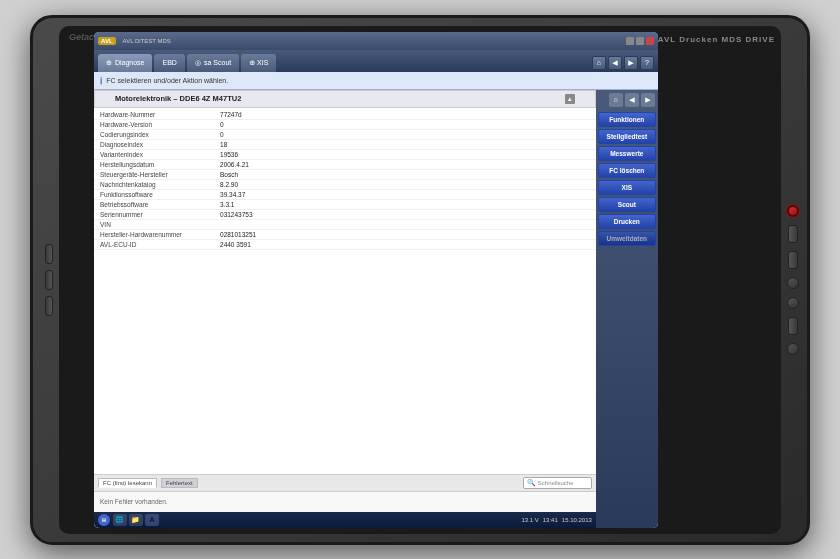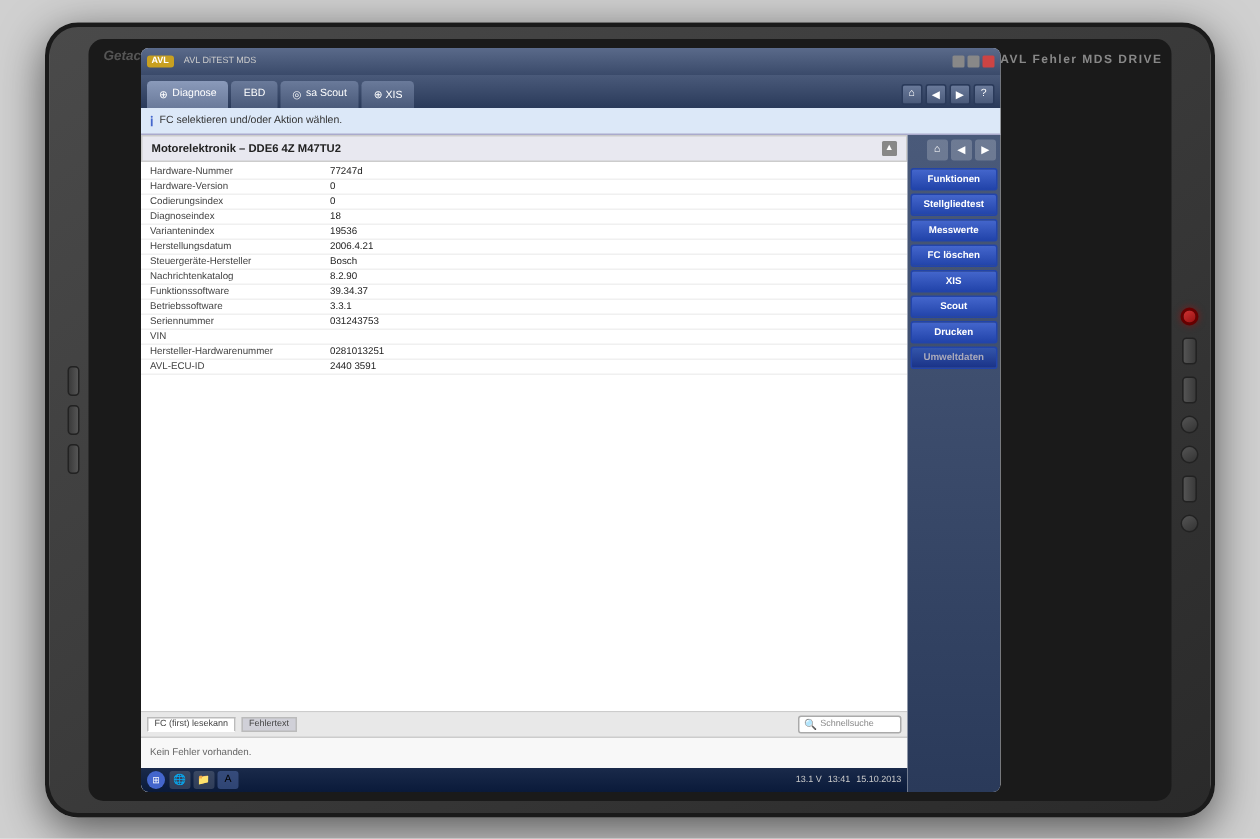--- a/index.html
+++ b/index.html
@@ -186,21 +186,21 @@
       flex: 1;
       background: white;
       overflow: hidden;
       display: flex;
       flex-direction: column;
     }
 
     .data-header {
       background: #e8e8f0;
       border: 1px solid #ccc;
-      padding: 3px 6px;
+      padding: 3px 20px;
       font-size: 7.5px;
       font-weight: bold;
       color: #222;
       display: flex;
       align-items: center;
       justify-content: space-between;
     }
 
     .collapse-btn {
       width: 10px;
@@ -619,21 +619,21 @@
           <div class="sidebar-action-btn messwerte">Messwerte</div>
           <div class="sidebar-action-btn fc-loschen">FC löschen</div>
           <div class="sidebar-action-btn xis">XIS</div>
           <div class="sidebar-action-btn scout">Scout</div>
           <div class="sidebar-action-btn drucken">Drucken</div>
           <div class="sidebar-action-btn umweltdaten">Umweltdaten</div>
         </div>
       </div>
     </div>
 
-    <div class="bottom-label">AVL Fehler MDS DRIVE</div>
+    <div class="bottom-label">AVL Drucken MDS DRIVE</div>
   </div>
 
   <div class="tablet-right-buttons">
     <div class="right-btn-power"></div>
     <div class="right-btn"></div>
     <div class="right-btn"></div>
     <div class="right-btn-round"></div>
     <div class="right-btn-round"></div>
     <div class="right-btn"></div>
     <div class="right-btn-round"></div>

